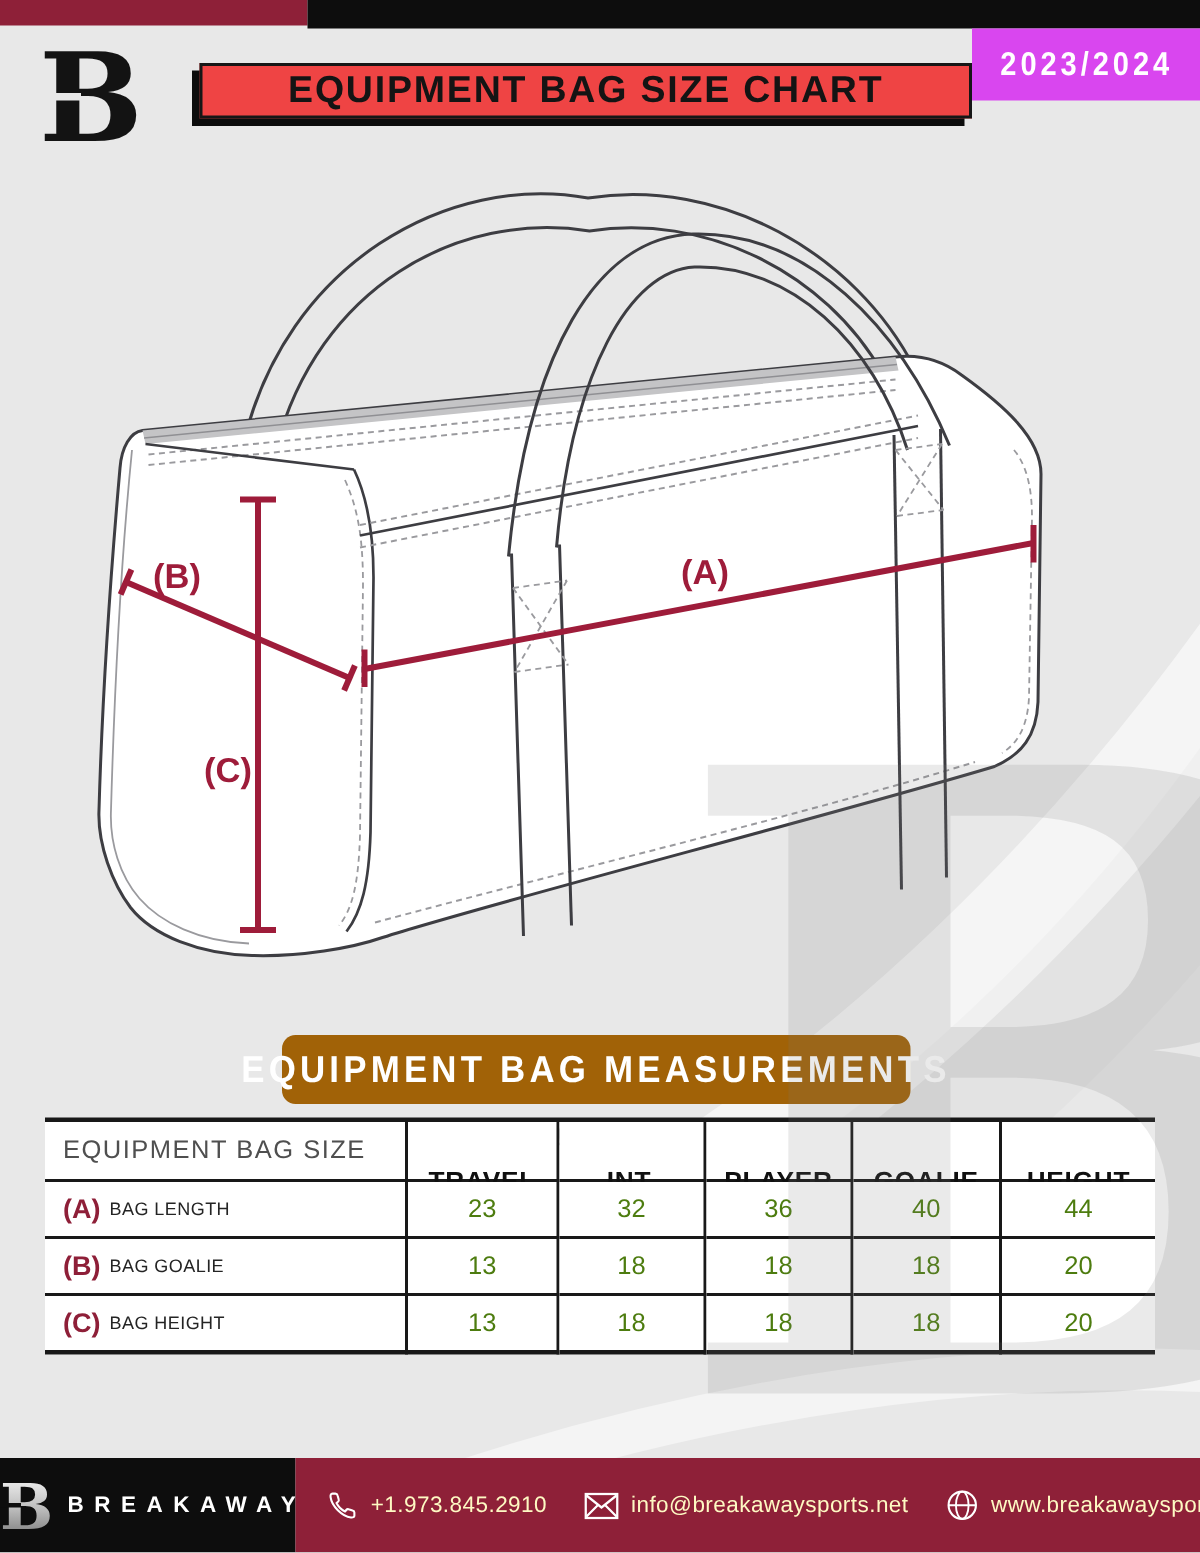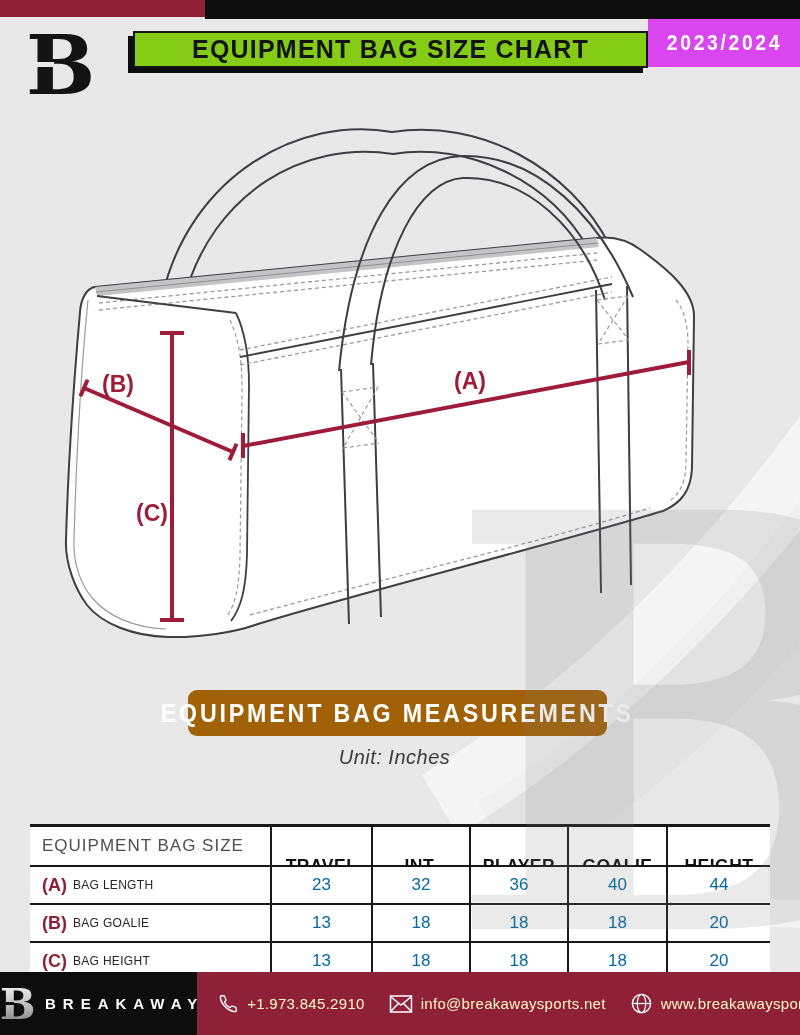--- a/index.html
+++ b/index.html
@@ -1,50 +1,50 @@
 <!DOCTYPE html>
 <html><head>
 <meta charset="utf-8">
 <style>
   html,body{margin:0;padding:0;background:#cfcfcf;}
   #page{position:relative;width:800px;height:1035px;background:#e8e8e8;overflow:hidden;
         font-family:"Liberation Sans",sans-serif;-webkit-font-smoothing:antialiased;}
   
   .bar-maroon{position:absolute;left:0;top:0;width:205px;height:17px;background:#8e2038;}
   .bar-black{position:absolute;left:205px;top:0;width:595px;height:19px;background:#0d0d0d;}
-  .title-box{position:absolute;left:133px;top:31px;width:511px;height:33px;background:#84cc16;
+  .title-box{position:absolute;left:133px;top:42px;width:511px;height:33px;background:#ef4444;
              border:2px solid #161616;box-shadow:-5px 5px 0 #0c0c0c;
              display:flex;align-items:center;justify-content:center;}
   .title-box span{font-size:25px;font-weight:800;letter-spacing:1.2px;color:#141414;white-space:nowrap;}
   .season-box{position:absolute;left:648px;top:19px;width:152px;height:48px;background:#d946ef;
               display:flex;align-items:center;justify-content:center;}
   .season-box span{display:inline-block;font-size:22px;font-weight:700;letter-spacing:3px;color:#ffffff;
               transform:scaleX(.88);transform-origin:center;white-space:nowrap;}
   .logo-header{position:absolute;left:24px;top:24px;}
   
   .meas-box{position:absolute;left:188px;top:690px;width:419px;height:46px;background:#a16207;border-radius:9px;
             display:flex;align-items:center;justify-content:center;z-index:2;}
   .meas-box span{display:inline-block;color:#fff;font-size:25px;font-weight:700;letter-spacing:3px;
             transform:scaleX(.93);white-space:nowrap;}
   .unit-label{position:absolute;left:0;top:746px;width:789px;text-align:center;font-style:italic;
               font-size:20px;color:#3c3c3c;z-index:2;letter-spacing:.5px;}
   
-  .size-table{position:absolute;left:30px;top:824px;width:740px;z-index:2;
+  .size-table{position:absolute;left:30px;top:745px;width:740px;z-index:2;
               display:grid;grid-template-columns:242px 101px 98px 98px 99px 102px;
               grid-template-rows:40px 38px 38px 39px;border-top:3px solid #181818;}
   .size-table .cell{background:#ffffff;border-bottom:2px solid #181818;display:flex;align-items:center;
                     justify-content:center;}
   .size-table .cell.colsep{border-right:2px solid #181818;}
   .size-table .cell.rowend{border-bottom:3px solid #181818;}
   .size-table .cell.left{justify-content:flex-start;padding-left:12px;}
   .th-size{font-size:17px;color:#4f4f4f;letter-spacing:1px;}
   .th-col{font-size:17.5px;font-weight:800;color:#101010;letter-spacing:.5px;margin-top:41px;}
   .row-prefix{color:#8e1f38;font-weight:800;font-size:18px;margin-right:6px;}
   .row-label{color:#242424;font-weight:500;font-size:12px;letter-spacing:.3px;}
-  .val{font-size:17px;color:#0369a1;}
+  .val{font-size:17px;color:#4d7c0f;}
   
   .bag-svg{position:absolute;left:0;top:0;z-index:1;}
   .swoosh-svg{position:absolute;left:0;top:0;z-index:0;}
   .watermark{position:absolute;left:445px;top:440px;z-index:3;pointer-events:none;
              font-family:"DejaVu Serif",serif;font-weight:bold;font-size:575px;line-height:1;
              color:rgba(125,125,125,0.16);}
   
   .footer{position:absolute;left:0;top:972px;width:800px;height:63px;display:flex;z-index:4;}
   .footer-left{width:220px;height:100%;background:#0d0d0d;display:flex;align-items:center;
                justify-content:center;gap:11px;}

